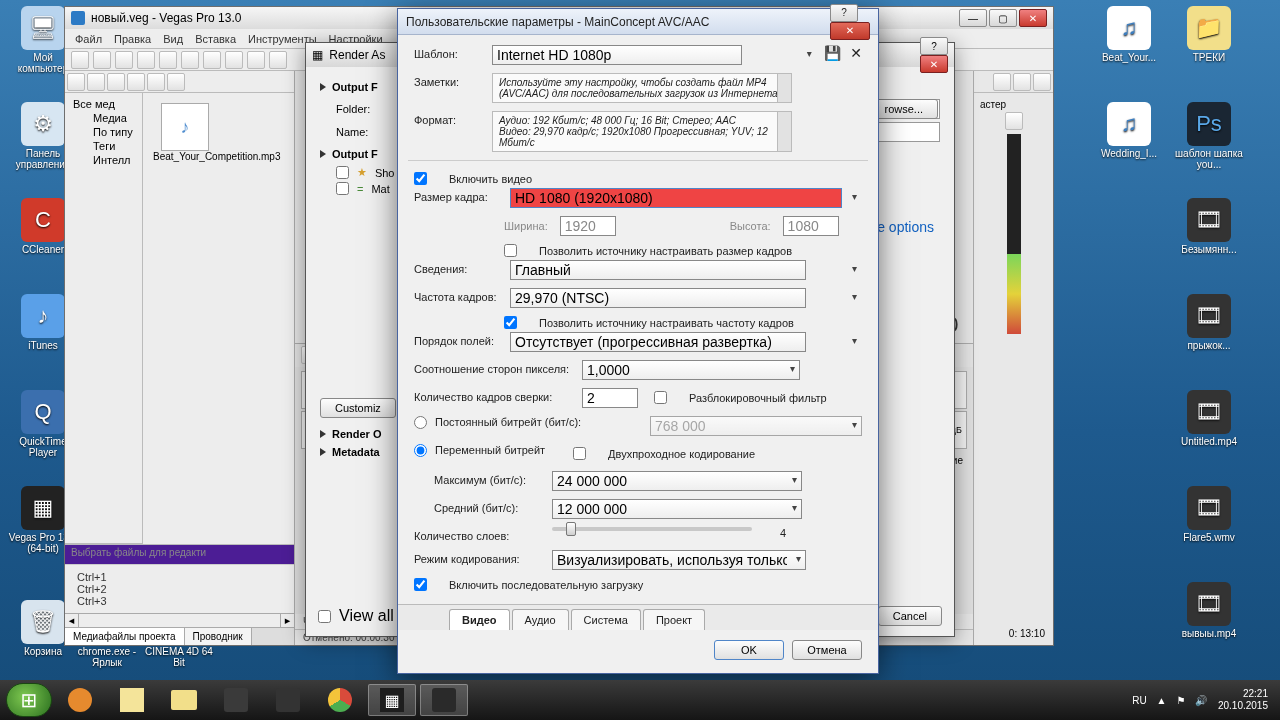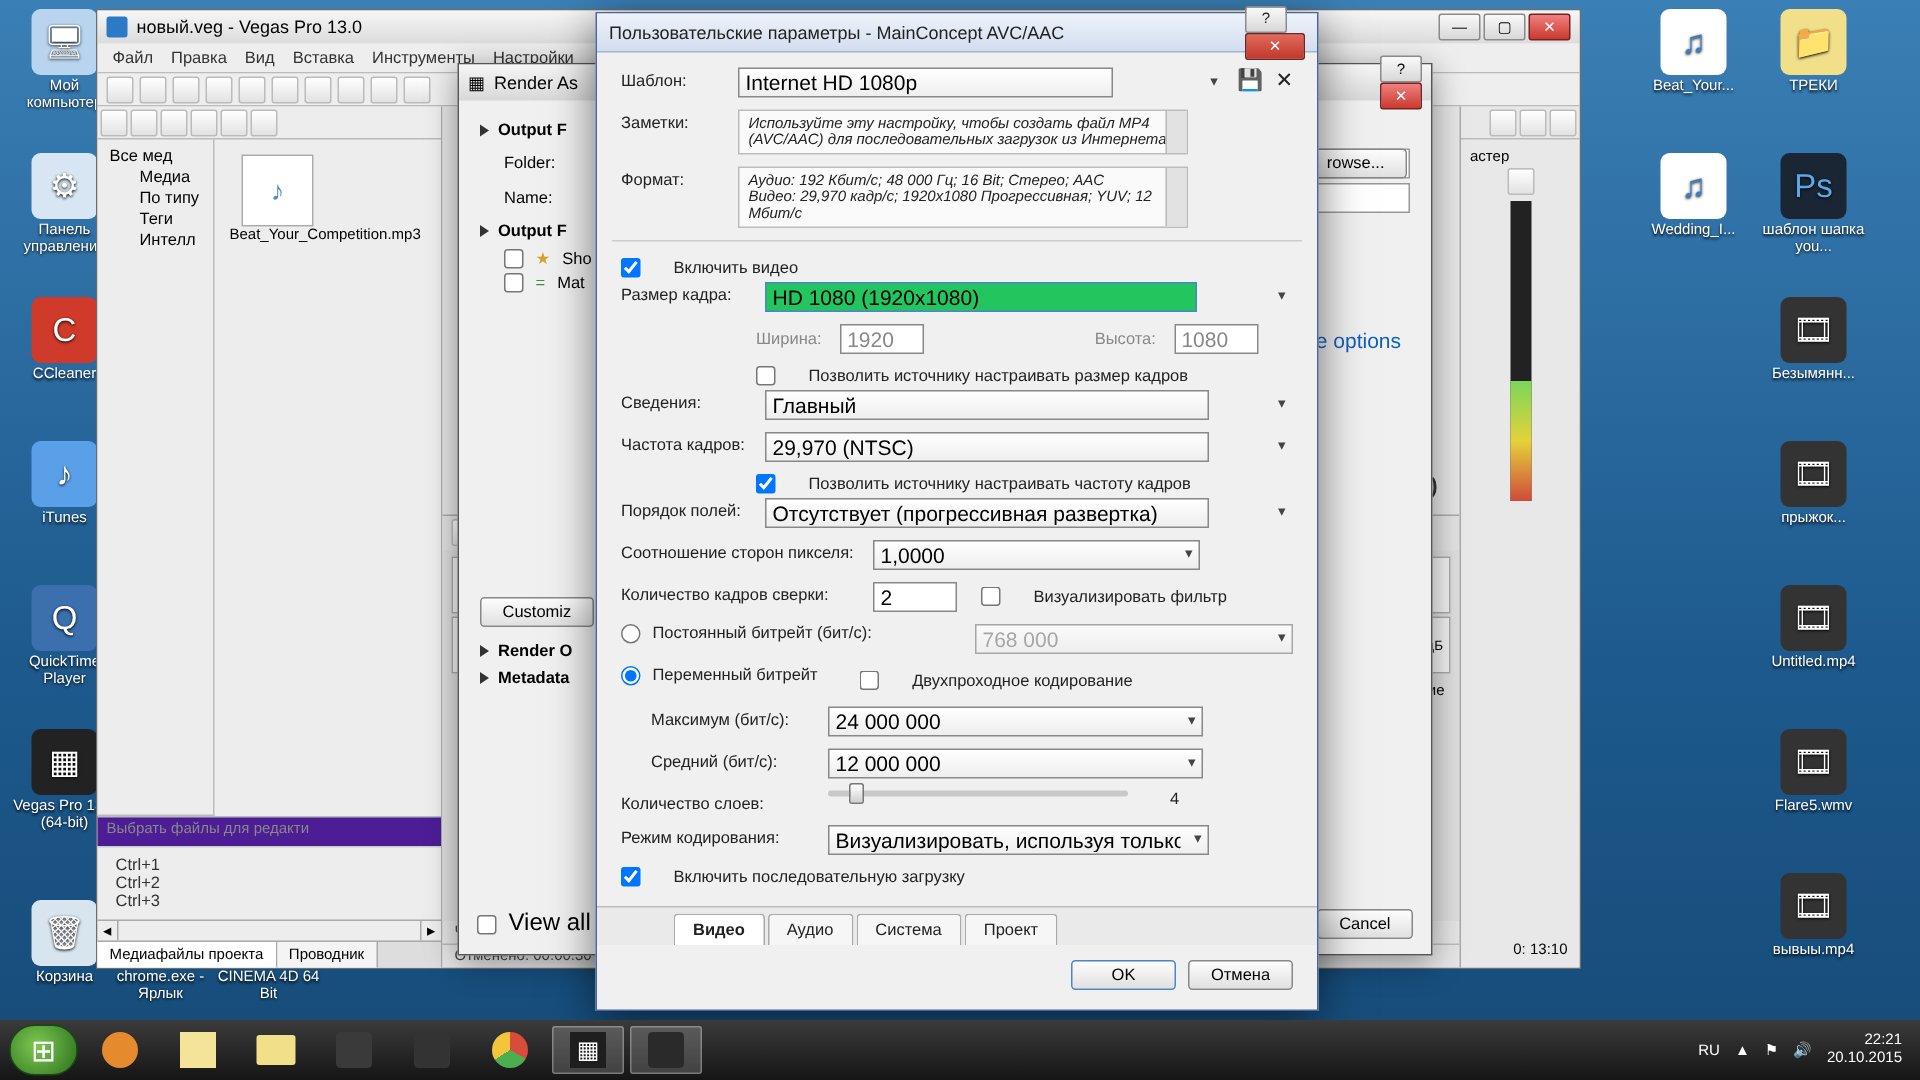--- a/index.html
+++ b/index.html
@@ -390,21 +390,21 @@
     </div>
 
     <div class="panel">
       <div class="chk">
           <input type="checkbox" checked="" style="">
           <span>Включить видео</span>
         </div>
 
       <div class="frow">
         <div class="flabel" style="width:88px">Размер кадра:</div>
-        <div class="sel-wrap" style="flex:1"><select class="fselect" style="width:288px;background:#22c55e;border-color:#4f85c8"><option>HD 1080 (1920x1080)</option></select></div>
+        <div class="sel-wrap" style="flex:1"><select class="fselect" style="width:332px;background:#ef4444;border-color:#4f85c8"><option>HD 1080 (1920x1080)</option></select></div>
       </div>
       <div class="frow sub grid2">
         <span class="dim">Ширина:</span>
         <input class="finput dim" style="width: 56px;" value="1920">
         <span style="width:90px"></span>
         <span class="dim">Высота:</span>
         <input class="finput dim" style="width: 56px;" value="1080">
       </div>
       <div class="chk sub">
           <input type="checkbox" style="">
@@ -433,21 +433,21 @@
       <div class="frow">
           <div class="flabel" style="width:160px">Соотношение сторон пикселя:</div>
           <div class="sel-wrap"><select class="fselect" style="width:218px"><option>1,0000</option></select></div>
         </div>
 
       <div class="frow">
         <div class="flabel" style="width:160px">Количество кадров сверки:</div>
         <input class="finput" style="width: 56px;" value="2">
         <div class="chk" style="margin-left:8px">
             <input type="checkbox" style="">
-            <span>Визуализировать фильтр</span>
+            <span>Разблокировочный фильтр</span>
           </div>
       </div>
 
       <div class="frow">
         <input type="radio" name="br" style="">
         <span>Постоянный битрейт (бит/с):</span>
         <div class="sel-wrap" style="margin-left:auto"><select class="fselect dim" style="width:212px" disabled=""><option>768 000</option></select></div>
       </div>
       <div class="frow">
         <input type="radio" name="br" checked="" style="">

